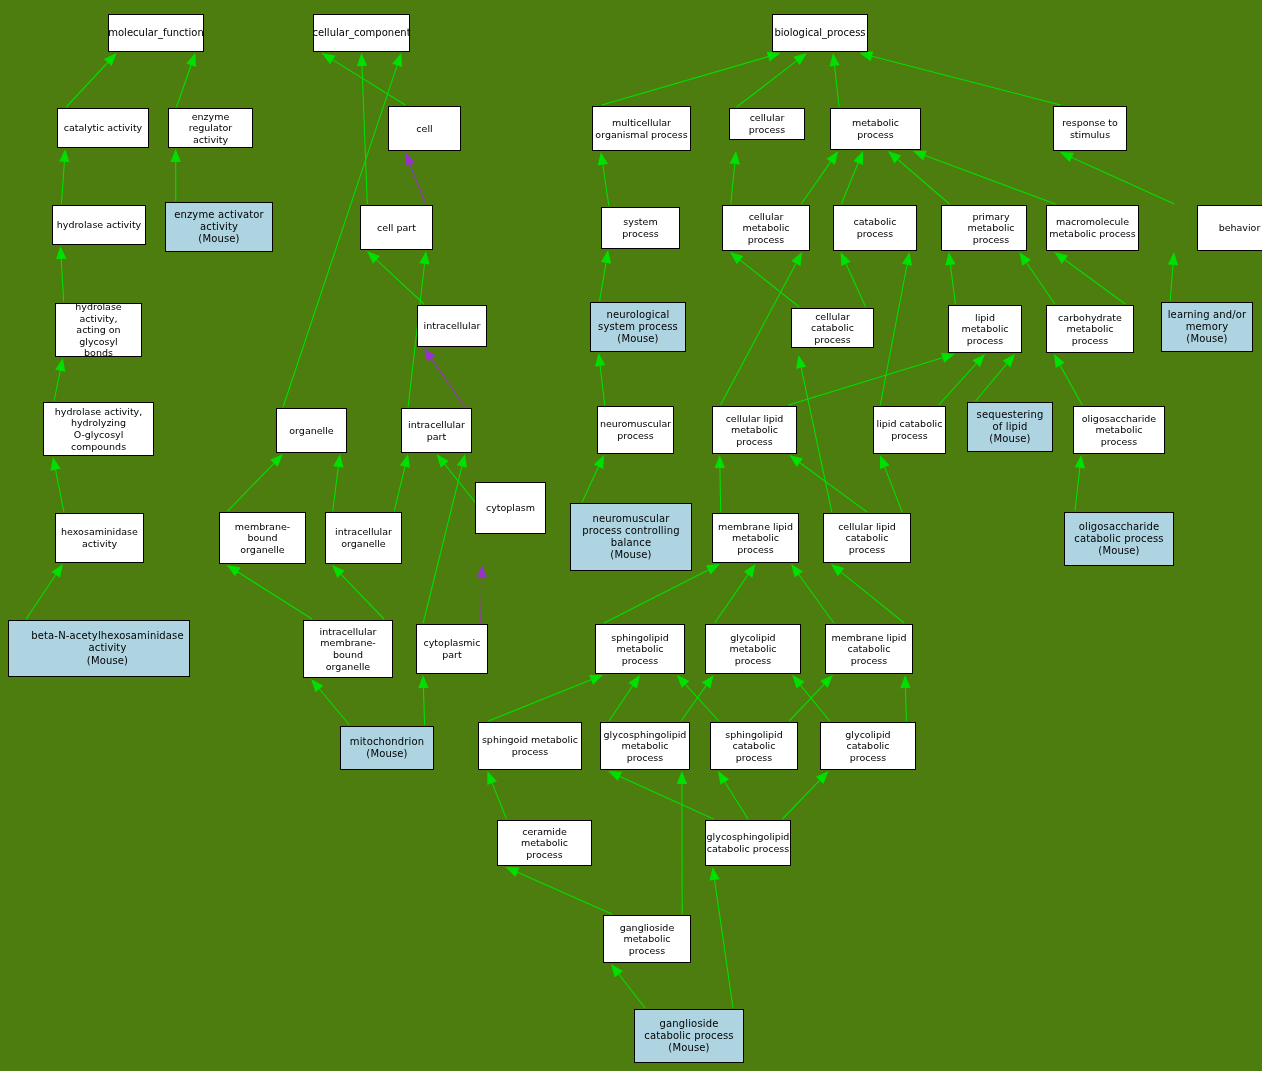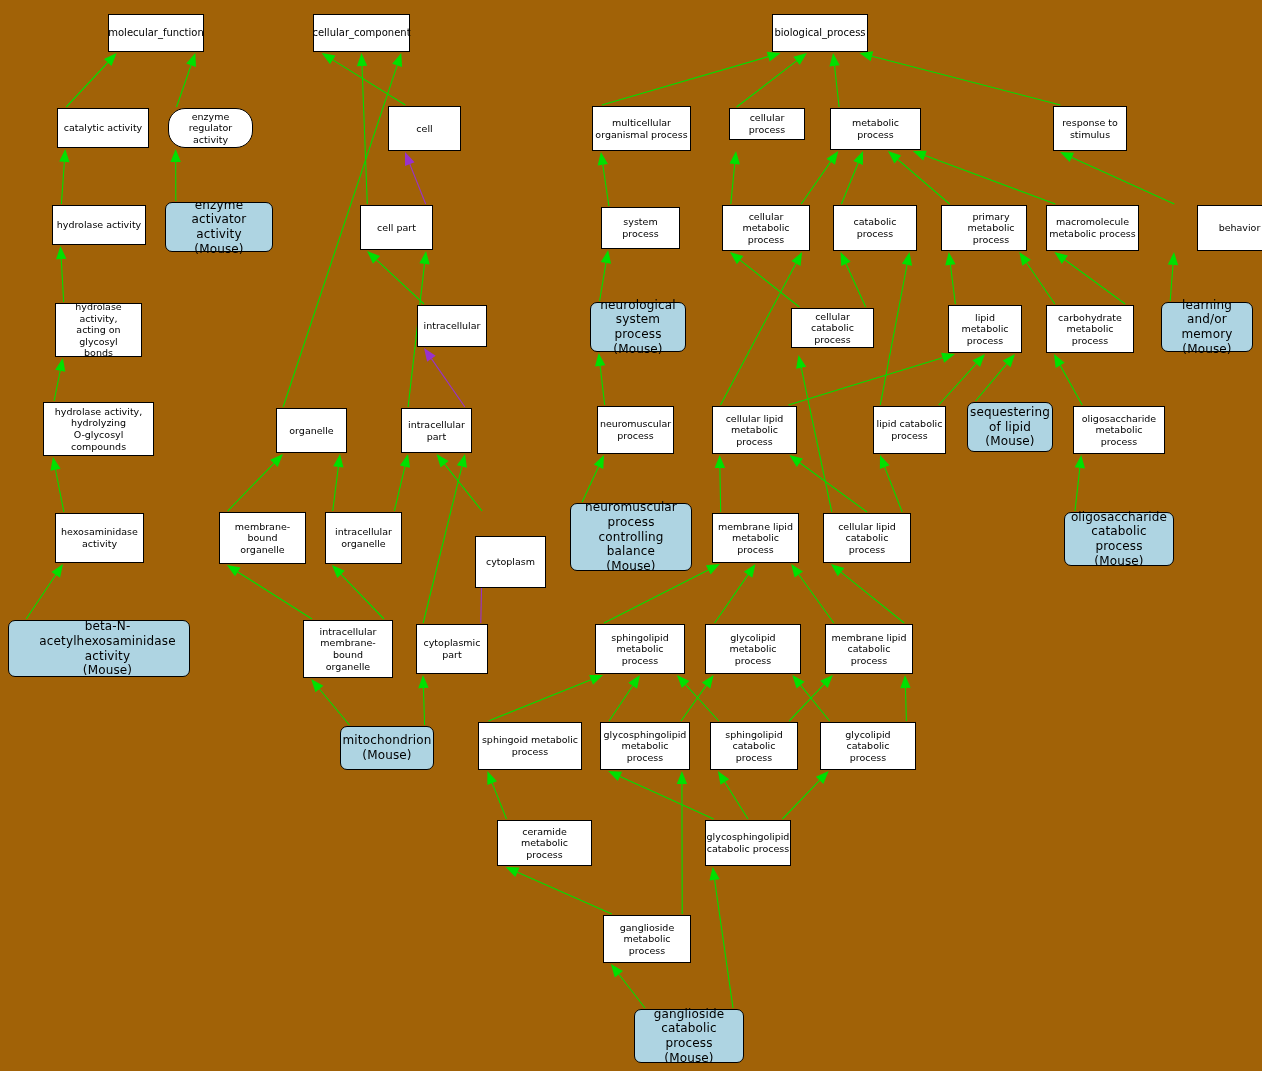--- a/index.html
+++ b/index.html
@@ -4,21 +4,21 @@
 <style>
   html, body {
     margin: 0;
     padding: 0;
     background: #ffffff;
   }
   #canvas {
     position: relative;
     width: 1262px;
     height: 1071px;
-    background: #a16207;
+    background: #4d7c0f;
     font-family: "DejaVu Sans", sans-serif;
     overflow: hidden;
   }
   #edges {
     position: absolute;
     left: 0;
     top: 0;
     width: 1262px;
     height: 1071px;
     pointer-events: none;
@@ -35,23 +35,22 @@
     font-family: "DejaVu Sans", sans-serif;
     font-size: 9.5px;
     line-height: 1.22;
     color: #000000;
     padding: 1px 2px;
     white-space: pre-line;
     z-index: 2;
   }
   .node.hl {
     background: #aed4e2;
-    font-size: 12px;
+    font-size: 10px;
     letter-spacing: 0.15px;
-    border-radius: 7px;
   }
   .node.root {
     font-size: 10px;
   }
 </style>
 </head>
 <body>
 
 <div id="canvas">
   <svg id="edges" viewBox="0 0 1262 1071">
@@ -202,21 +201,21 @@
       <line x1="682.20" y1="914.00" x2="681.93" y2="784.00" stroke="#00e000" stroke-width="1.1"></line>
       <polygon points="681.90,771.00 687.13,783.99 676.73,784.01" fill="#00e000"></polygon>
       <line x1="645.00" y1="1008.00" x2="618.88" y2="974.28" stroke="#00e000" stroke-width="1.1"></line>
       <polygon points="610.92,964.00 622.99,971.09 614.77,977.46" fill="#00e000"></polygon>
       <line x1="733.00" y1="1008.00" x2="714.59" y2="879.87" stroke="#00e000" stroke-width="1.1"></line>
       <polygon points="712.74,867.00 719.74,879.13 709.44,880.61" fill="#00e000"></polygon>
     </svg>
   <div id="nodes">
       <div class="node root" style="left: 108px; top: 14px; width: 96px; height: 38px;">molecular_function</div>
       <div class="node" style="left: 57px; top: 108px; width: 92px; height: 40px;">catalytic activity</div>
-      <div class="node" style="left: 168px; top: 108px; width: 85px; height: 40px; border-radius: 17px;">enzyme regulator
+      <div class="node" style="left: 168px; top: 108px; width: 85px; height: 40px;">enzyme regulator
 activity</div>
       <div class="node" style="left: 52px; top: 205px; width: 94px; height: 40px;">hydrolase activity</div>
       <div class="node hl" style="left: 165px; top: 202px; width: 108px; height: 50px;">enzyme activator
 activity
 (Mouse)</div>
       <div class="node" style="left: 55px; top: 303px; width: 87px; height: 54px;">hydrolase activity,
 acting on glycosyl
 bonds</div>
       <div class="node" style="left: 43px; top: 402px; width: 111px; height: 54px;">hydrolase activity,
 hydrolyzing
@@ -230,21 +229,21 @@
       <div class="node" style="left: 388px; top: 106px; width: 73px; height: 45px;">cell</div>
       <div class="node" style="left: 360px; top: 205px; width: 73px; height: 45px;">cell part</div>
       <div class="node" style="left: 417px; top: 305px; width: 70px; height: 42px;">intracellular</div>
       <div class="node" style="left: 276px; top: 408px; width: 71px; height: 45px;">organelle</div>
       <div class="node" style="left: 401px; top: 408px; width: 71px; height: 45px;">intracellular
 part</div>
       <div class="node" style="left: 219px; top: 512px; width: 87px; height: 52px;">membrane-bound
 organelle</div>
       <div class="node" style="left: 325px; top: 512px; width: 77px; height: 52px;">intracellular
 organelle</div>
-      <div class="node" style="left: 475px; top: 536px; width: 71px; height: 52px;">cytoplasm</div>
+      <div class="node" style="left: 475px; top: 482px; width: 71px; height: 52px;">cytoplasm</div>
       <div class="node" style="left: 303px; top: 620px; width: 90px; height: 58px;">intracellular
 membrane-bound
 organelle</div>
       <div class="node" style="left: 416px; top: 624px; width: 72px; height: 50px;">cytoplasmic
 part</div>
       <div class="node hl" style="left: 340px; top: 726px; width: 94px; height: 44px;">mitochondrion
 (Mouse)</div>
       <div class="node root" style="left: 772px; top: 14px; width: 96px; height: 38px;">biological_process</div>
       <div class="node" style="left: 592px; top: 106px; width: 99px; height: 45px;">multicellular
 organismal process</div>

